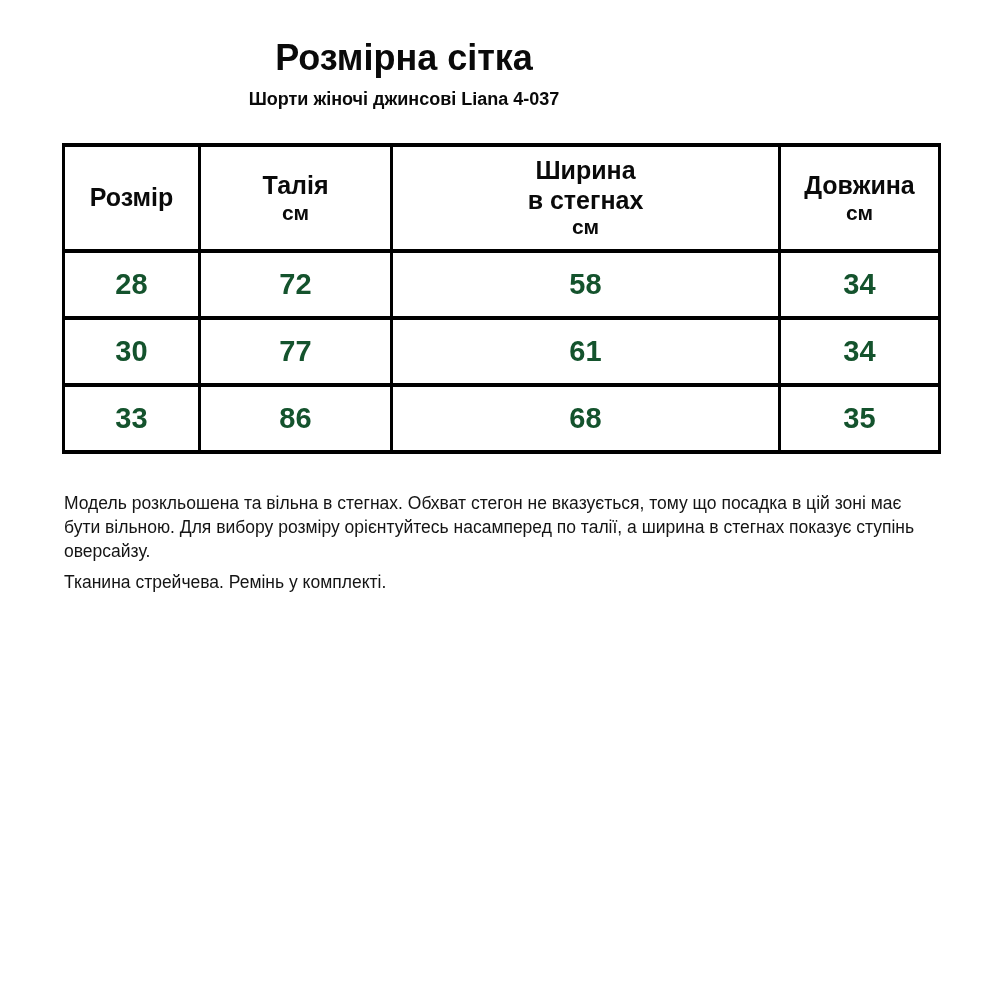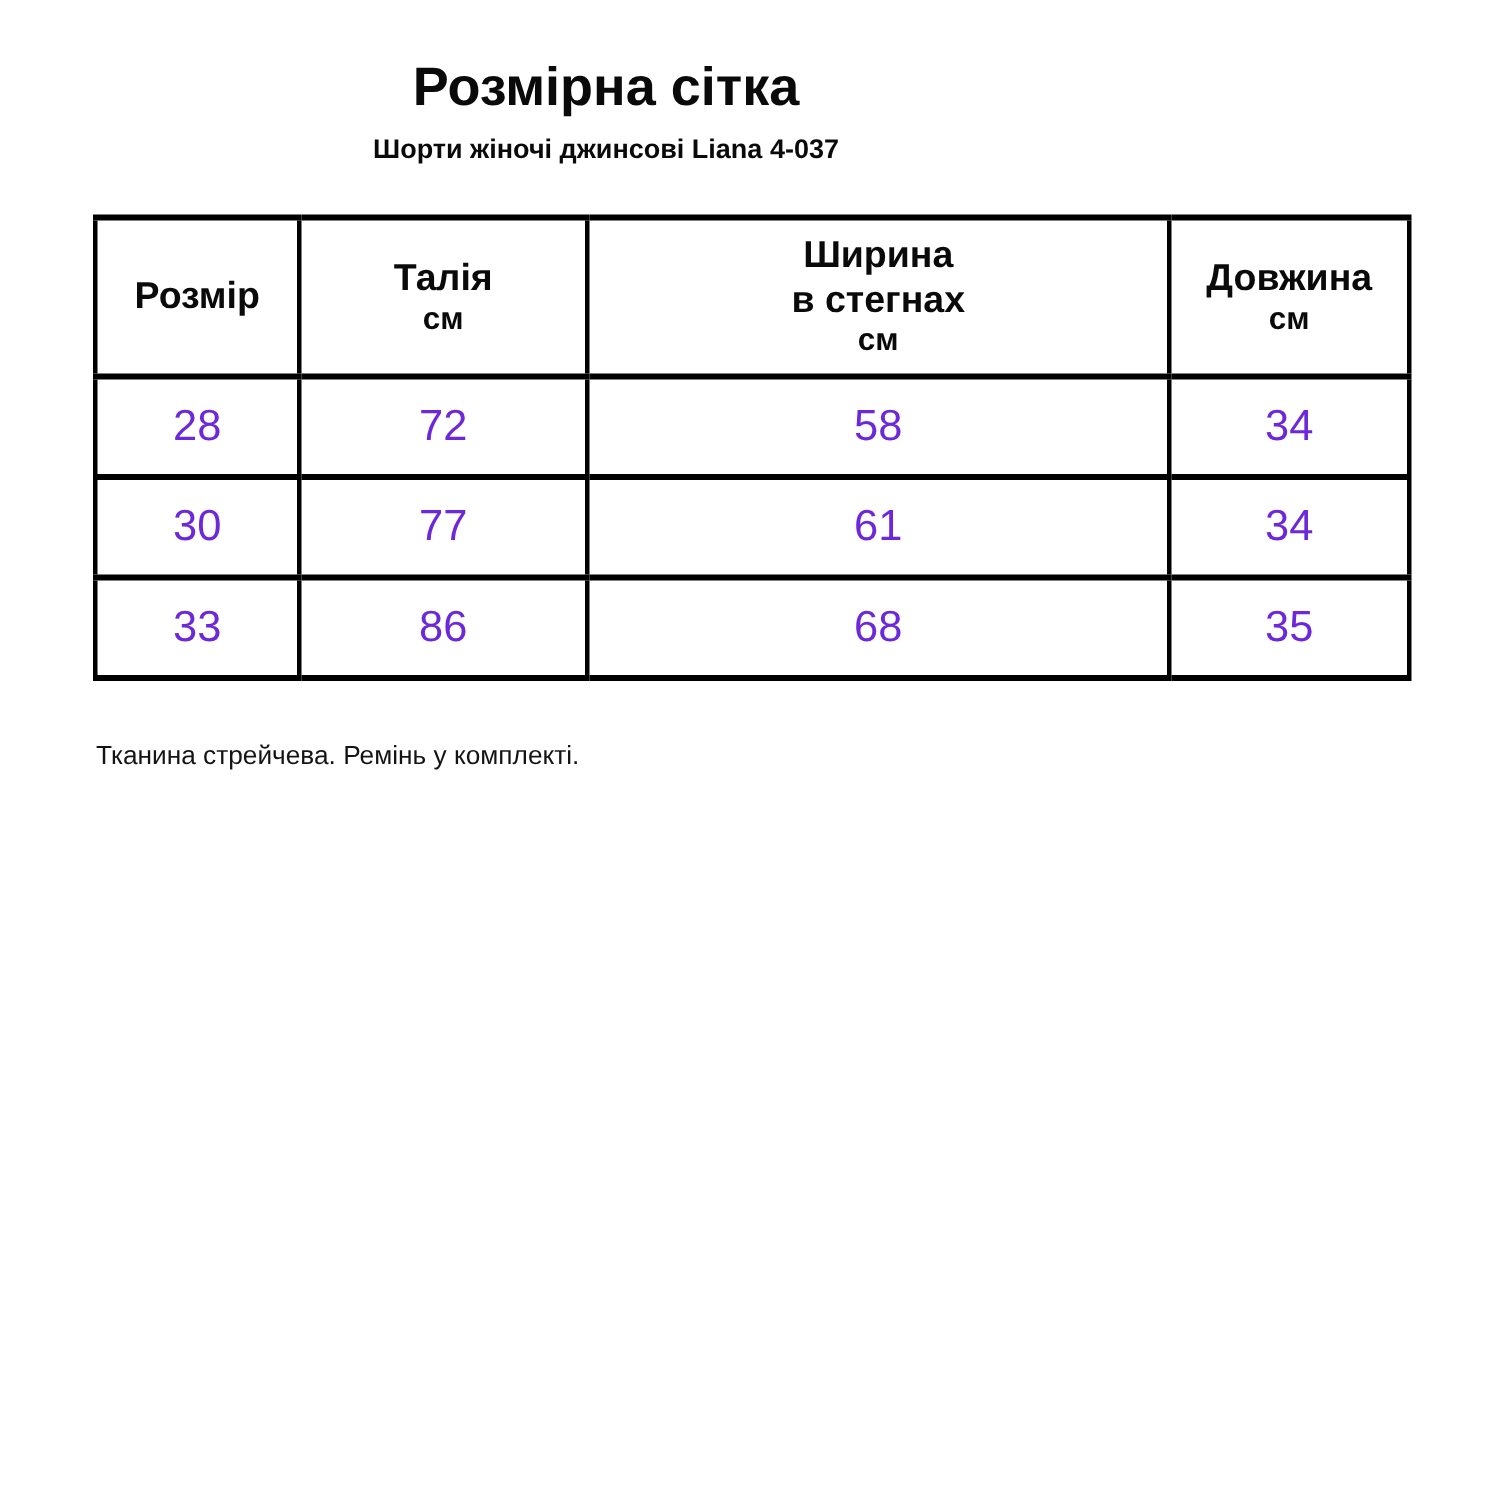--- a/index.html
+++ b/index.html
@@ -43,21 +43,21 @@
     background: #ffffff;
     overflow: hidden;
   }
   .size-table thead tr { height: 106px; }
   .size-table tbody tr { height: 67px; }
 
   .size-table th { font-weight: bold; font-size: 25px; color: #0a0a0a; }
   .h-line { line-height: 1.18; }
   .h-unit { line-height: 1.15; font-size: 21px; font-weight: bold; }
 
-  .size-table td { font-size: 29px; font-weight: normal; color: #6d28d9; }
+  .size-table td { font-size: 29px; font-weight: bold; color: #14532d; }
 
   .notes {
     margin: 37px 0 0 64px;
     width: 862px;
     font-size: 17.5px;
     line-height: 24px;
     color: #141414;
   }
   .notes p + p { margin-top: 7px; }
 </style>
@@ -116,16 +116,17 @@
       <tr>
         <td>33</td>
         <td>86</td>
         <td>68</td>
         <td>35</td>
       </tr>
     </tbody>
   </table>
 
   <div class="notes">
+    <p>Модель розкльошена та вільна в стегнах. Обхват стегон не вказується, тому що посадка в цій зоні має бути вільною. Для вибору розміру орієнтуйтесь насамперед по талії, а ширина в стегнах показує ступінь оверсайзу.</p>
     <p>Тканина стрейчева. Ремінь у комплекті.</p>
   </div>
 
 </div>
 
 </body></html>

